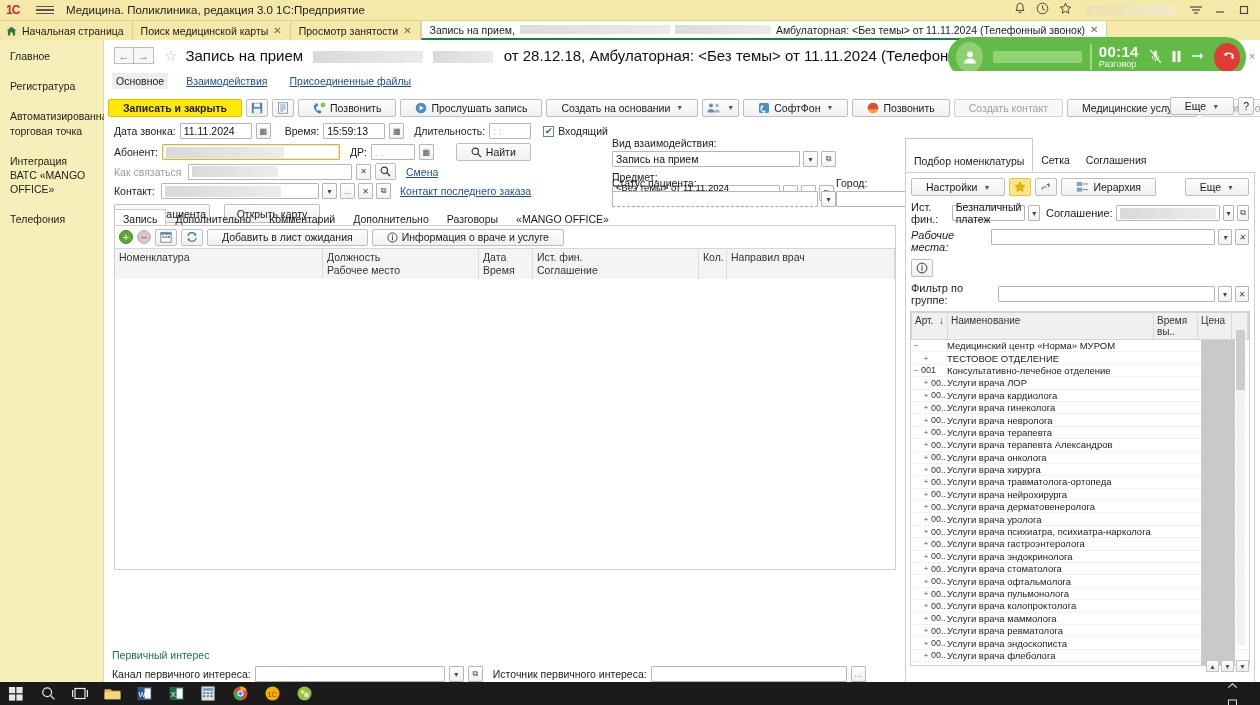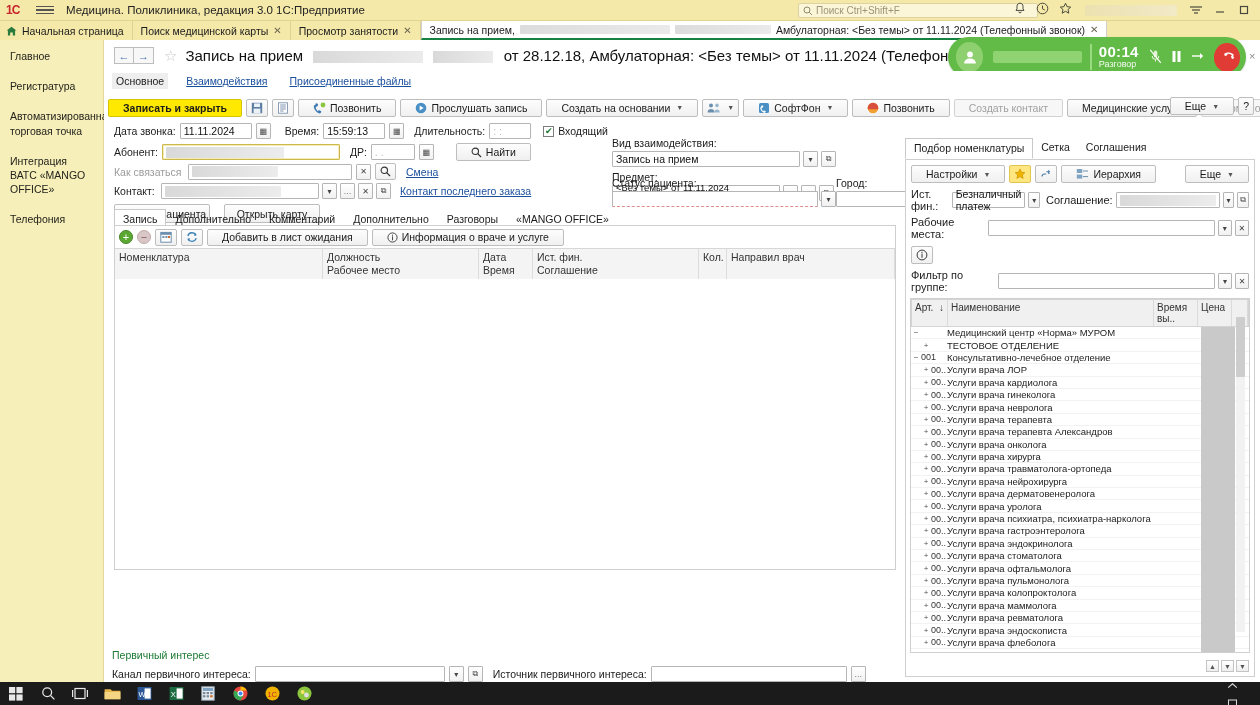--- a/index.html
+++ b/index.html
@@ -178,21 +178,21 @@
 
   
   .primary-interest { position: absolute; left: 8px; top: 578px; width: 1140px; font-size: 10.5px; }
   .pi-title { color: #1d7a34; }
 
   
   .rightpanel {
     position: absolute; left: 905px; top: 138px; width: 350px; height: 536px;
   }
   .rp-tabs { display: flex; font-size: 10.5px; }
-  .rp-tabs .rt { padding: 3px 8px 4px; color: #1b1b1b; }
+  .rp-tabs .rt { padding: 16px 8px 4px; color: #1b1b1b; }
   .rp-tabs .rt.sel { background: #fff; border: 1px solid #c9c9c9; border-bottom-color: #fff; }
   .rp-body { border: 1px solid #cfcfcf; background: #fff; height: 518px; padding: 3px; }
   .treehead { display: flex; background: #f0f0f0; border: 1px solid #d4d4d4; font-size: 10px; }
   .treehead .th { padding: 2px 3px; border-right: 1px solid #dadada; color: #333; }
   .treerow { display: flex; align-items: center; height: 12.4px; font-size: 9.5px; border-bottom: 1px solid #f2f2f2; }
   .treerow .exp { width: 10px; text-align: center; color: #555; font-size: 8px; }
   .treerow .art { width: 22px; color: #333; font-size: 9px; }
   .treerow .nm { flex: 1; color: #1b1b1b; white-space: nowrap; overflow: hidden; }
   .treerow .tm { width: 44px; }
   .treerow .pr { width: 34px; background: #c9c9c9; height: 12.4px; }
@@ -220,27 +220,20 @@
 
   <div class="titlebar">
     <div class="logo1c">1C</div>
     <div class="burger">
         <i></i>
         <i></i>
         <i></i>
       </div>
     <div class="app-title">Медицина. Поликлиника, редакция 3.0 1С:Предприятие</div>
 
-    <div class="tb-search">
-      <svg width="10" height="10" viewBox="0 0 10 10">
-          <circle cx="4" cy="4" r="3" fill="none" stroke="#8d8870" stroke-width="1"></circle>
-          <line x1="6.2" y1="6.2" x2="9" y2="9" stroke="#8d8870" stroke-width="1"></line>
-        </svg>
-      <span class="ph">Поиск Ctrl+Shift+F</span>
-    </div>
 
     <div class="tb-icons">
       <span>
         <svg width="12" height="13" viewBox="0 0 12 13">
             <path d="M6 1.2c-1.7 0-3 1.3-3 3v2.6L2 8.4h8L9 6.8V4.2c0-1.7-1.3-3-3-3z" fill="none" stroke="#4a4a3c" stroke-width="1"></path>
             <path d="M4.8 9.6a1.2 1.2 0 0 0 2.4 0" fill="none" stroke="#4a4a3c" stroke-width="1"></path>
           </svg>
       </span>
       <span>
         <svg width="13" height="13" viewBox="0 0 13 13">
@@ -688,21 +681,21 @@
         <span class="inp" style="width:96px">Безналичный платеж</span>
         <span class="sqbtn">▾</span>
         <span class="lbl" style="margin-left:3px">Соглашение:</span>
         <span class="inp" style="width:112px">
           <span class="redact" style="width:96px"></span>
         </span>
         <span class="sqbtn">▾</span>
         <span class="sqbtn">⧉</span>
       </div>
 
-      <div style="display:flex;align-items:center;gap:3px;padding:3px 2px;">
+      <div style="display:flex;gap:3px;padding:3px 2px;font-style:italic;">
         <span class="lbl">Рабочие места:</span>
         <span class="inp" style="width:242px"></span>
         <span class="sqbtn">▾</span>
         <span class="sqbtn">✕</span>
       </div>
 
       <div style="padding:3px 2px 2px;">
         <span class="btn iconic">
           <svg width="12" height="12" viewBox="0 0 12 12">
               <circle cx="6" cy="6" r="4.9" fill="none" stroke="#3a3a3a" stroke-width="1"></circle>

